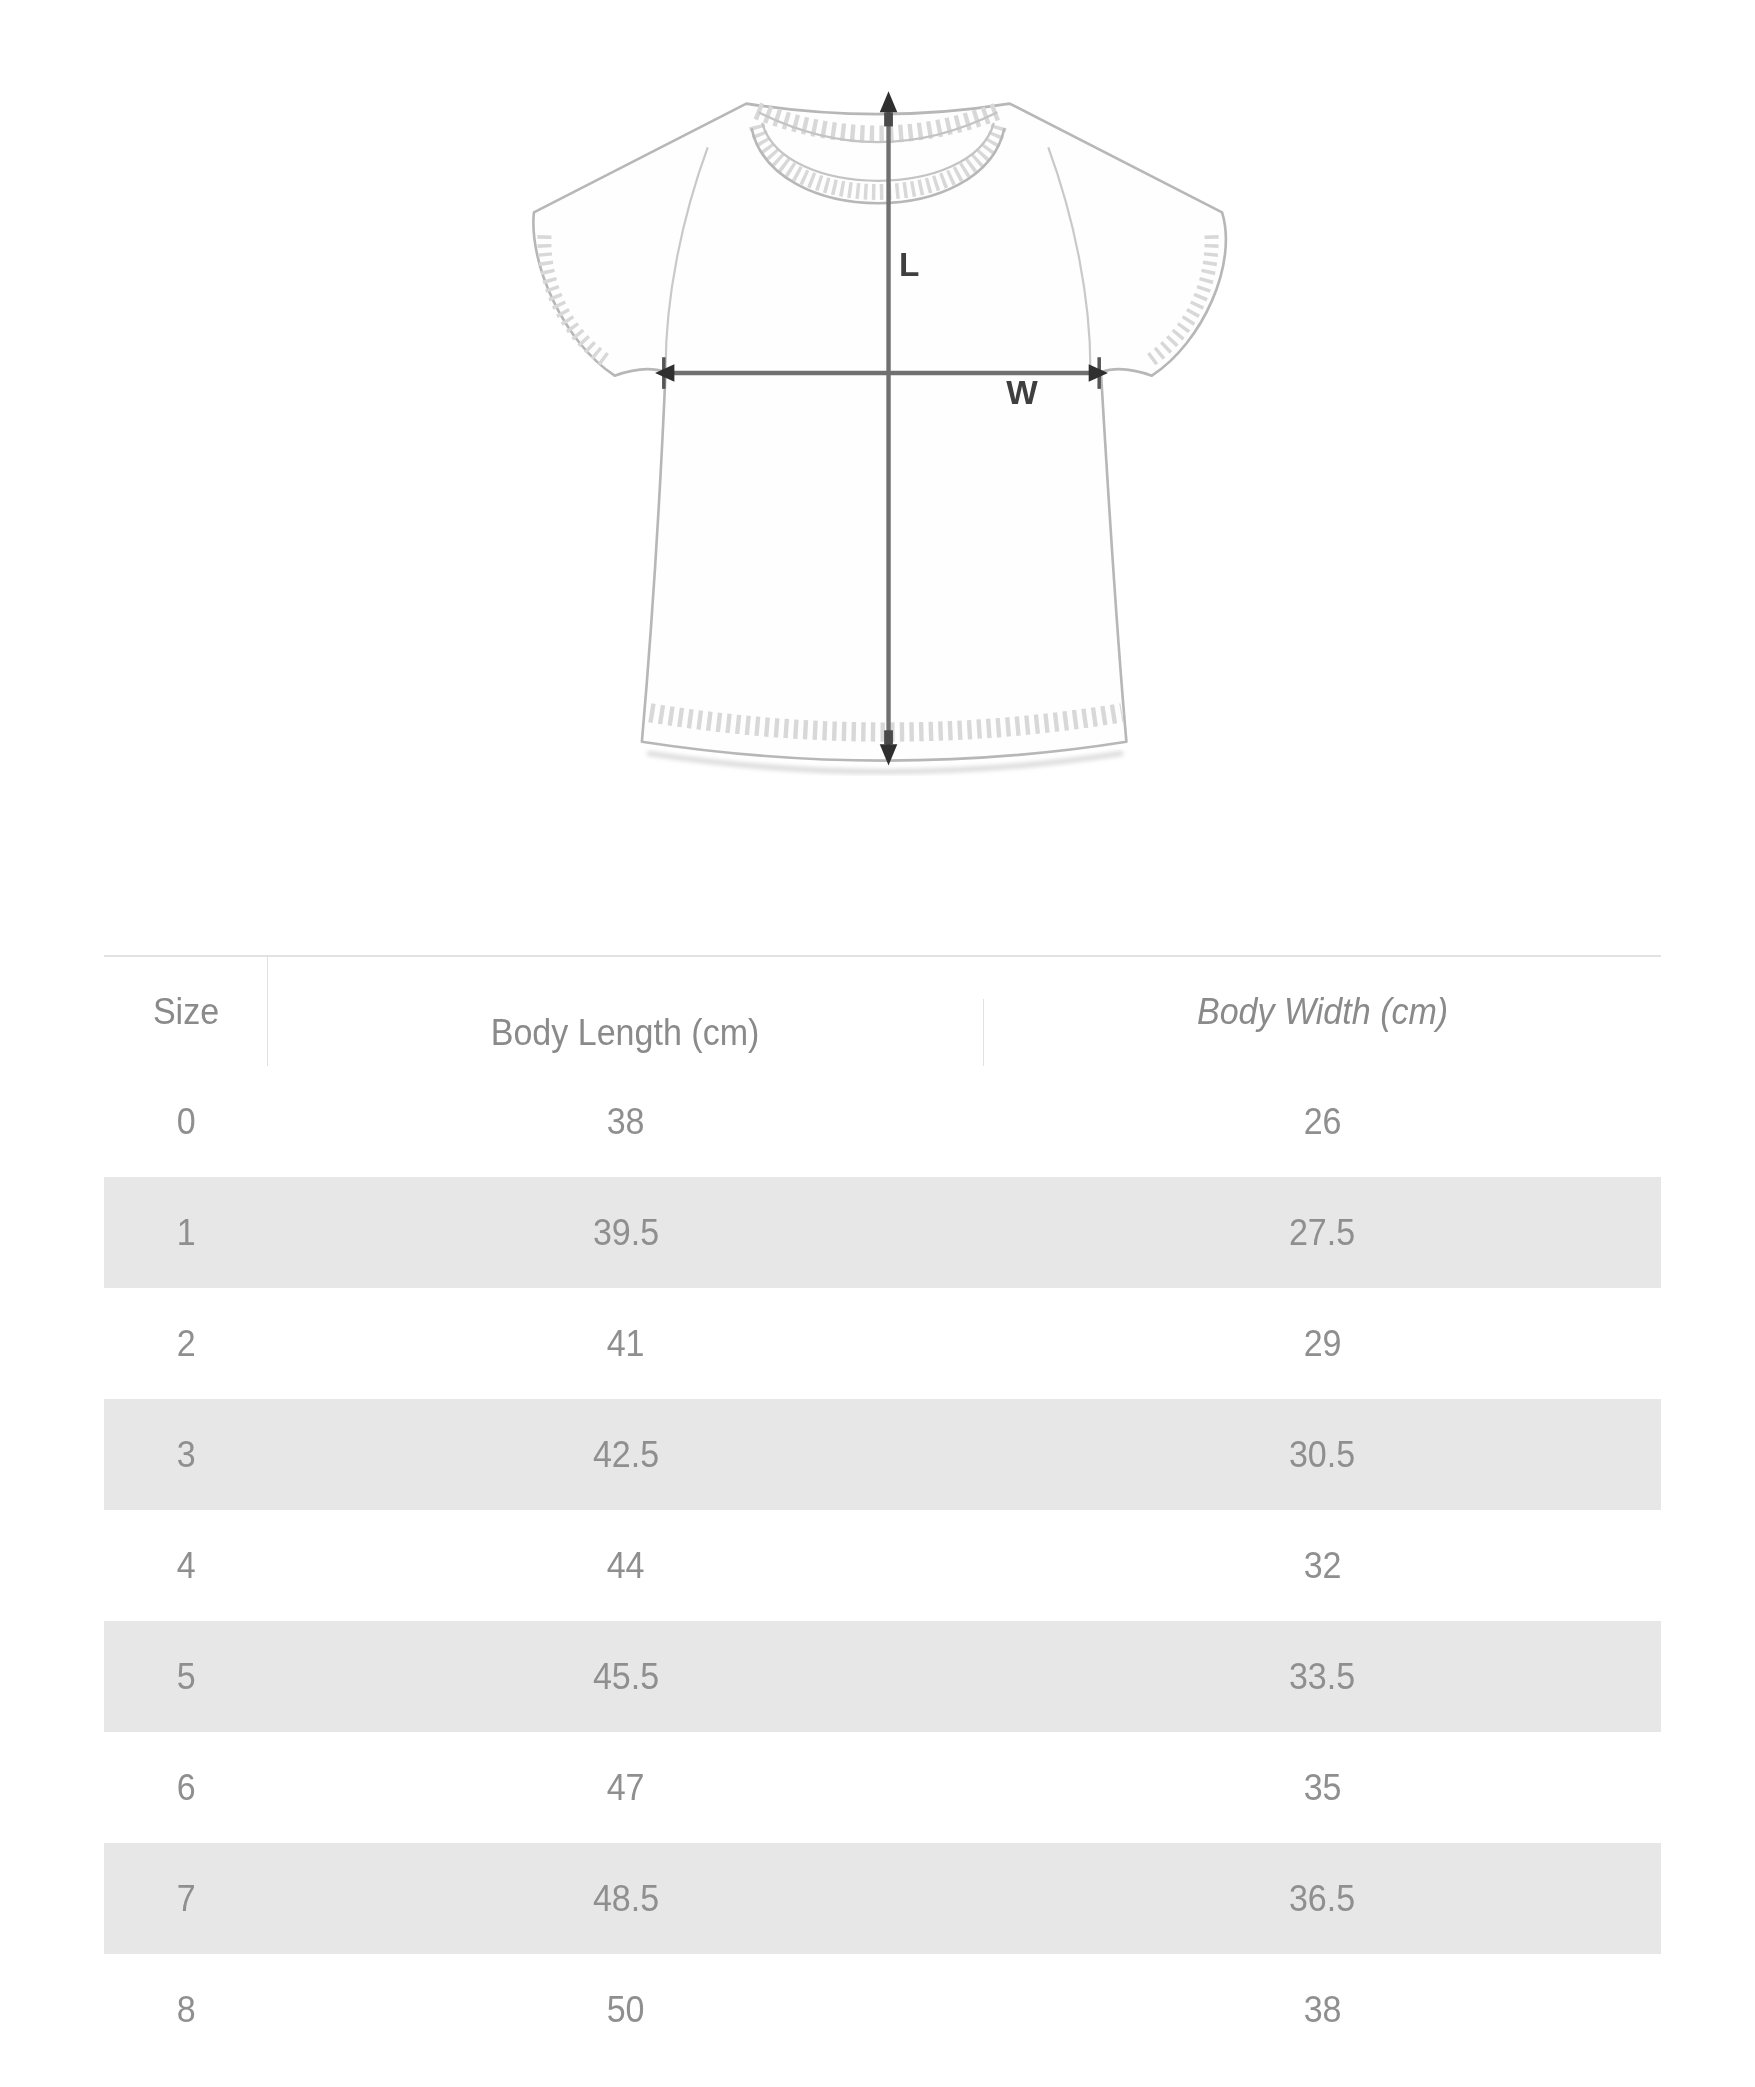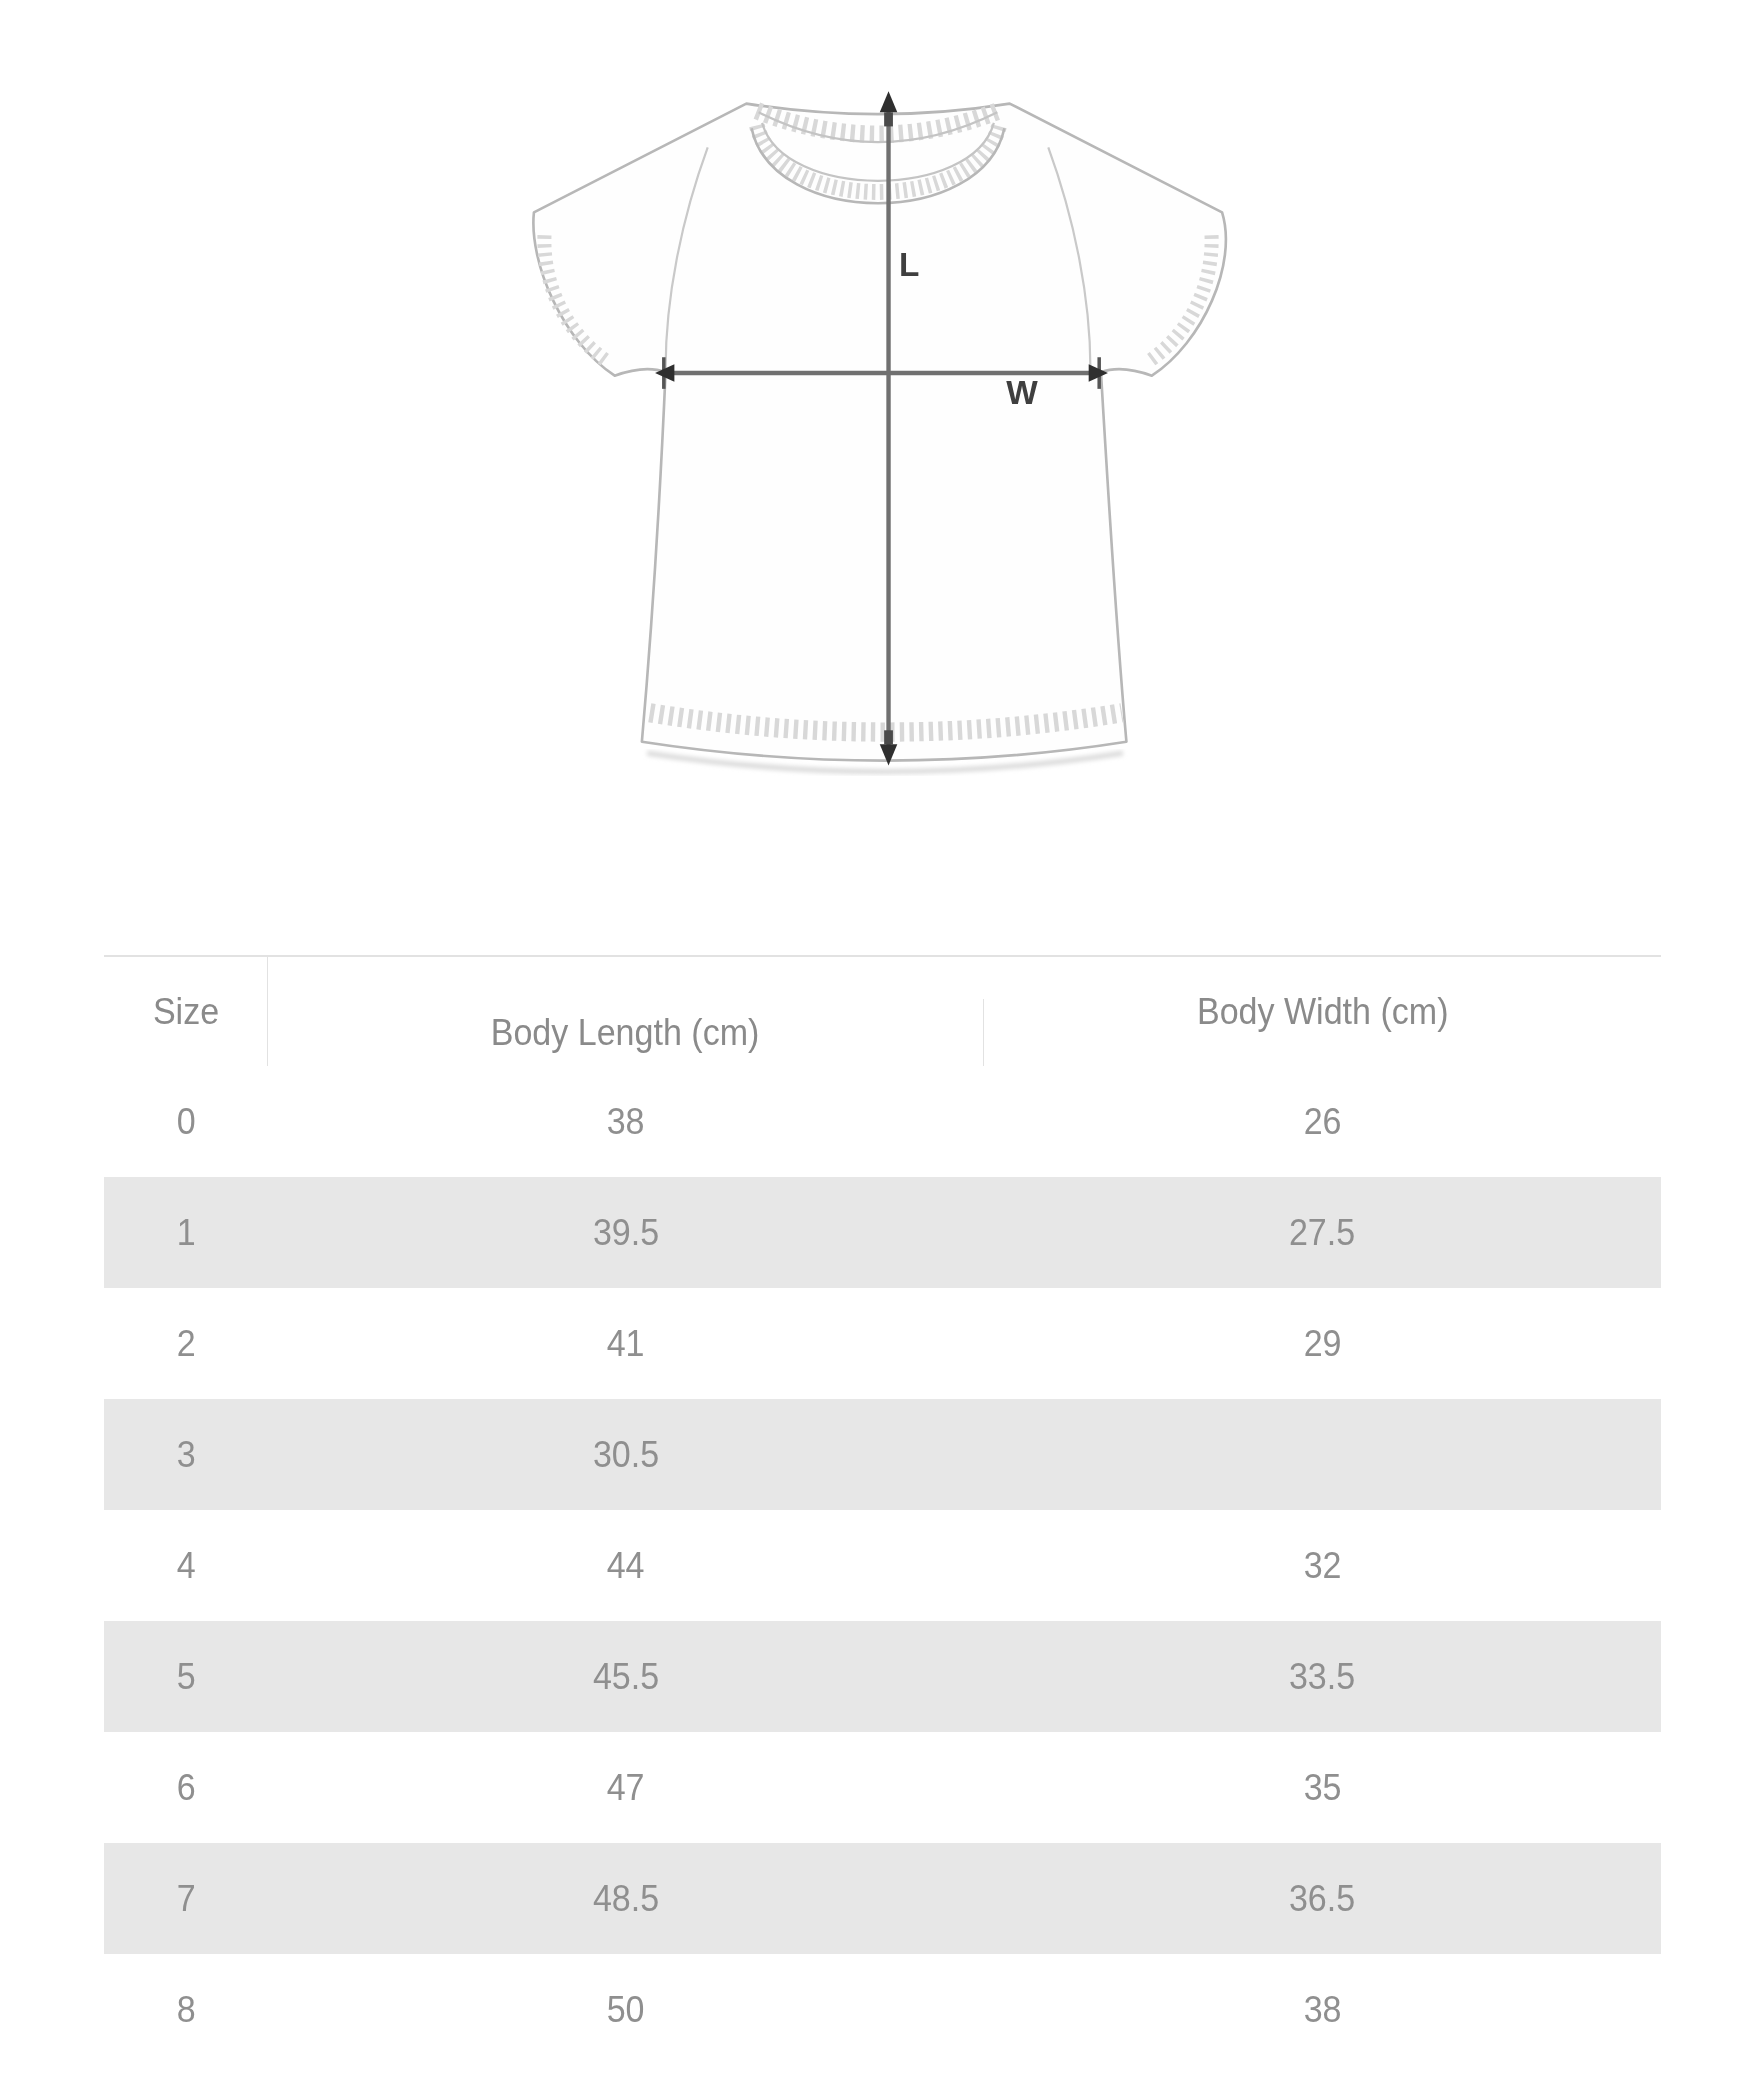--- a/index.html
+++ b/index.html
@@ -40,21 +40,21 @@
     color: #8a8a8a;
   }
   .th {
     display: flex;
     align-items: center;
     justify-content: center;
     box-sizing: border-box;
   }
   .th:nth-child(1) { width: 164px; border-right: 1.8px solid #e2e2e2; }
   .th:nth-child(2) { width: 716px; border-right: 1.8px solid #e2e2e2; margin-top: 42px; }
-  .th:nth-child(3) { width: 677px; }
+  .th:nth-child(3) { width: 677px; font-style: italic; }
   .tr {
     display: flex;
     height: 111px;
     background: #ffffff;
   }
   .tr:nth-child(even) { background: #e7e7e7; }
   .td {
     display: flex;
     align-items: center;
     justify-content: center;
@@ -177,20 +177,23 @@
           </div>
           <div class="td">
             <span class="txt">29</span>
           </div>
         </div>
         <div class="tr">
           <div class="td">
             <span class="txt">3</span>
           </div>
           <div class="td">
+            <span class="txt">42.5</span>
+          </div>
+          <div class="td">
             <span class="txt">30.5</span>
           </div>
         </div>
         <div class="tr">
           <div class="td">
             <span class="txt">4</span>
           </div>
           <div class="td">
             <span class="txt">44</span>
           </div>

